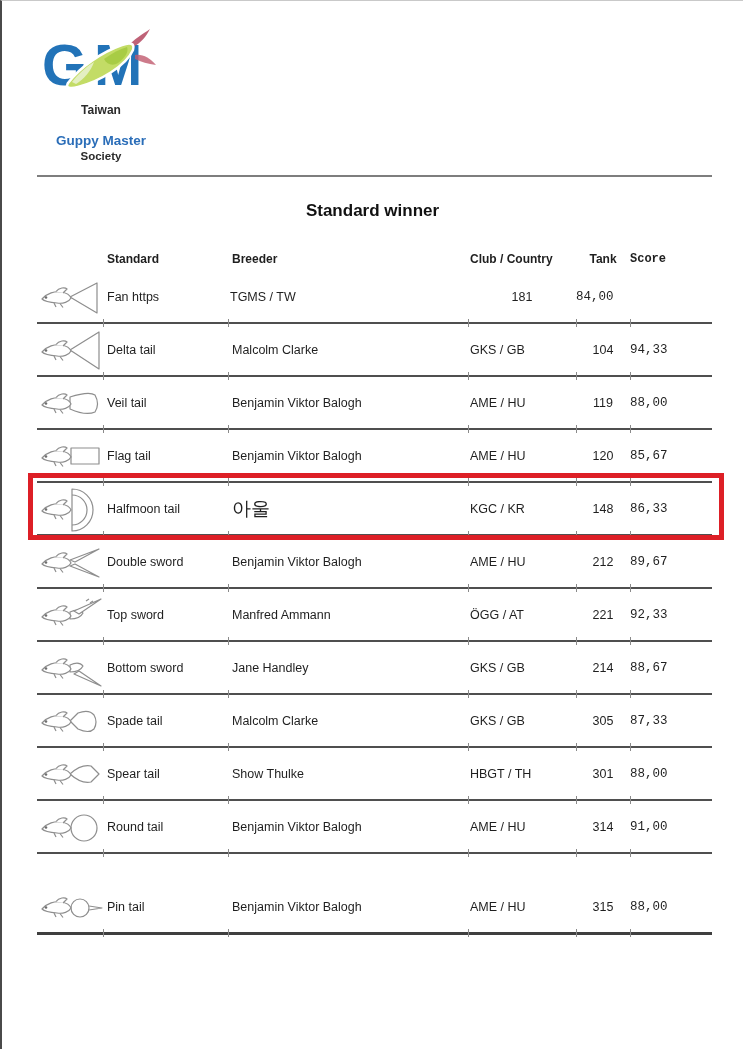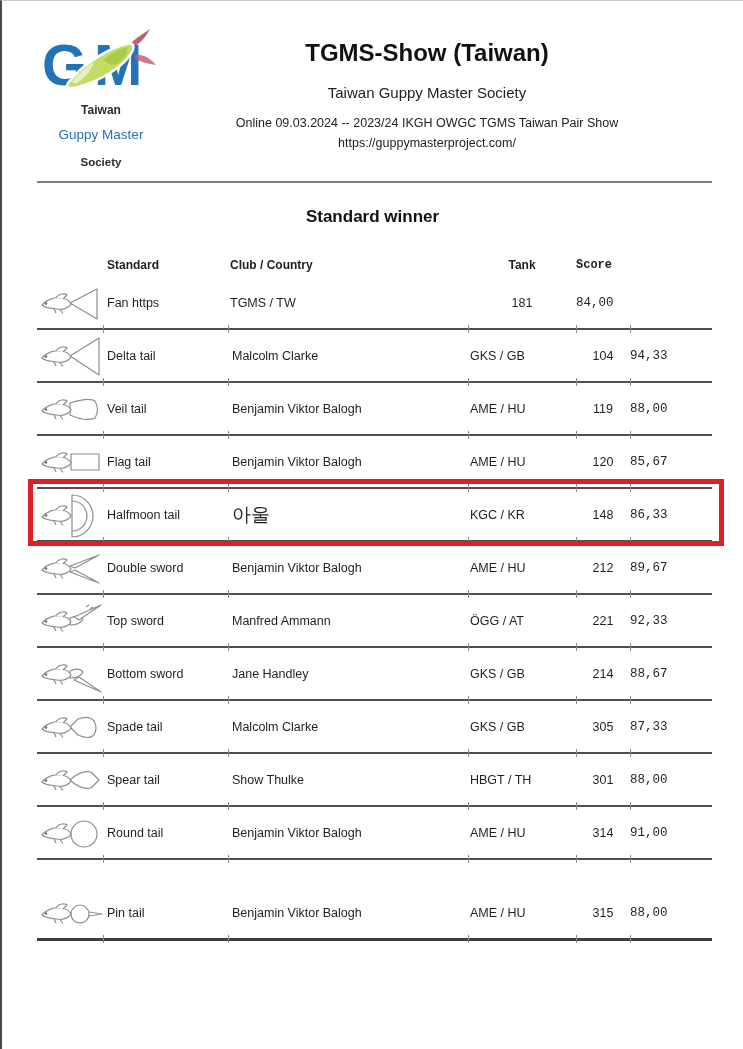--- a/index.html
+++ b/index.html
@@ -7,22 +7,22 @@
   body {
     width:743px; height:1049px;
     font-family:"Liberation Sans","DejaVu Sans",sans-serif;
     color:#1f1f1f; position:relative; overflow:hidden;
     border-left:2px solid #4a4a4a; border-top:1px solid #c9c9c9;
   }
   .header { display:flex; margin:24px 0 0 33px; }
   .logo-block { width:132px; text-align:center; }
   .logo-svg { display:block; margin:0 auto; }
   .logo-line1 { font-size:12px; font-weight:bold; color:#2b2b2b; margin-top:2px; }
-  .logo-line2 { font-size:13.5px; font-weight:normal; color:#2a6db8; margin-top:10px; }
-  .logo-line3 { font-size:11.5px; font-weight:bold; color:#2b2b2b; margin-top:14px; }
+  .logo-line2 { font-size:13.5px; font-weight:bold; color:#2a6db8; margin-top:16px; }
+  .logo-line3 { font-size:11.5px; font-weight:bold; color:#2b2b2b; margin-top:2px; }
   .header-text { width:520px; text-align:center; padding-top:14px; }
   .title { font-size:24px; font-weight:bold; color:#111; }
   .subtitle { font-size:15px; margin-top:17px; color:#222; }
   .info-line { font-size:12.5px; margin-top:15px; color:#222; }
   .url-line { font-size:12.5px; margin-top:6px; color:#222; cursor:pointer; }
   .top-rule { width:675px; margin:13px 0 0 35px; border-top:2px solid #7e7e7e; }
   .section-title { text-align:center; font-size:17px; font-weight:bold; margin-top:24px; color:#111; }
   .tbl { width:675px; margin:26px 0 0 35px; }
   .thead, .trow { display:grid; grid-template-columns:66px 125px 240px 108px 54px 82px; align-items:center; }
   .thead { height:24px; font-weight:bold; font-size:12px; }
@@ -50,36 +50,31 @@
       <path d="M84,23 C92,14 101,9 108,4 C104,12 99,17 92,22 Z" fill="#b4465f" opacity="0.85"></path>
       <path d="M93,30 C101,29 108,33 114,40 C106,39 99,37 93,34 Z" fill="#c05a6e" opacity="0.8"></path>
       <path d="M26,58 C38,42 60,27 80,20 C88,17 93,18 91,25 C84,41 58,56 36,62 C28,64 23,63 26,58 Z" fill="#c3dc66" stroke="#ffffff" stroke-width="2.5"></path>
       <path d="M62,34 C70,28 78,24 85,22 C87,27 83,33 76,38 C71,41 65,40 62,34 Z" fill="#a8cc45"></path>
       <path d="M30,57 C36,49 44,42 52,37 C49,46 42,54 34,59 Z" fill="#e4efc2"></path>
     </svg>
     <div class="logo-line1">Taiwan</div>
     <div class="logo-line2">Guppy Master</div>
     <div class="logo-line3">Society</div>
   </div>
-  <div class="header-text">
-    <div class="title">TGMS-Show (Taiwan)</div>
-    <div class="subtitle">Taiwan Guppy Master Society</div>
-    <div class="info-line">Online 09.03.2024  --  2023/24 IKGH OWGC TGMS Taiwan Pair Show</div>
-    <div class="url-line">https://guppymasterproject.com/</div>
-  </div>
 </div>
 
 <div class="top-rule"></div>
 
 <div class="section-title">Standard winner</div>
 
 <div class="tbl">
   <div class="thead">
     <div></div>
     <div class="h-standard">Standard</div>
+    <div class="h-breeder">Breeder</div>
     <div class="h-club">Club / Country</div>
     <div class="h-tank">Tank</div>
     <div class="h-score">Score</div>
   </div>
   <div id="rows">
       <div class="trow">
     <div class="cell-icon">
           <svg class="fish" width="64" height="46" viewBox="0 0 64 46" fill="#ffffff" stroke="#8e8e8e" stroke-width="1.2" stroke-linejoin="round">
             <path d="M31,23 L58,9 L58,39 Z"></path>
             <path d="M3,25 C8,19 16,17 22,18 C28,19 31,21 32,24 C30,28 24,30 18,29 C12,28.5 6,28 3,25 Z"></path>

